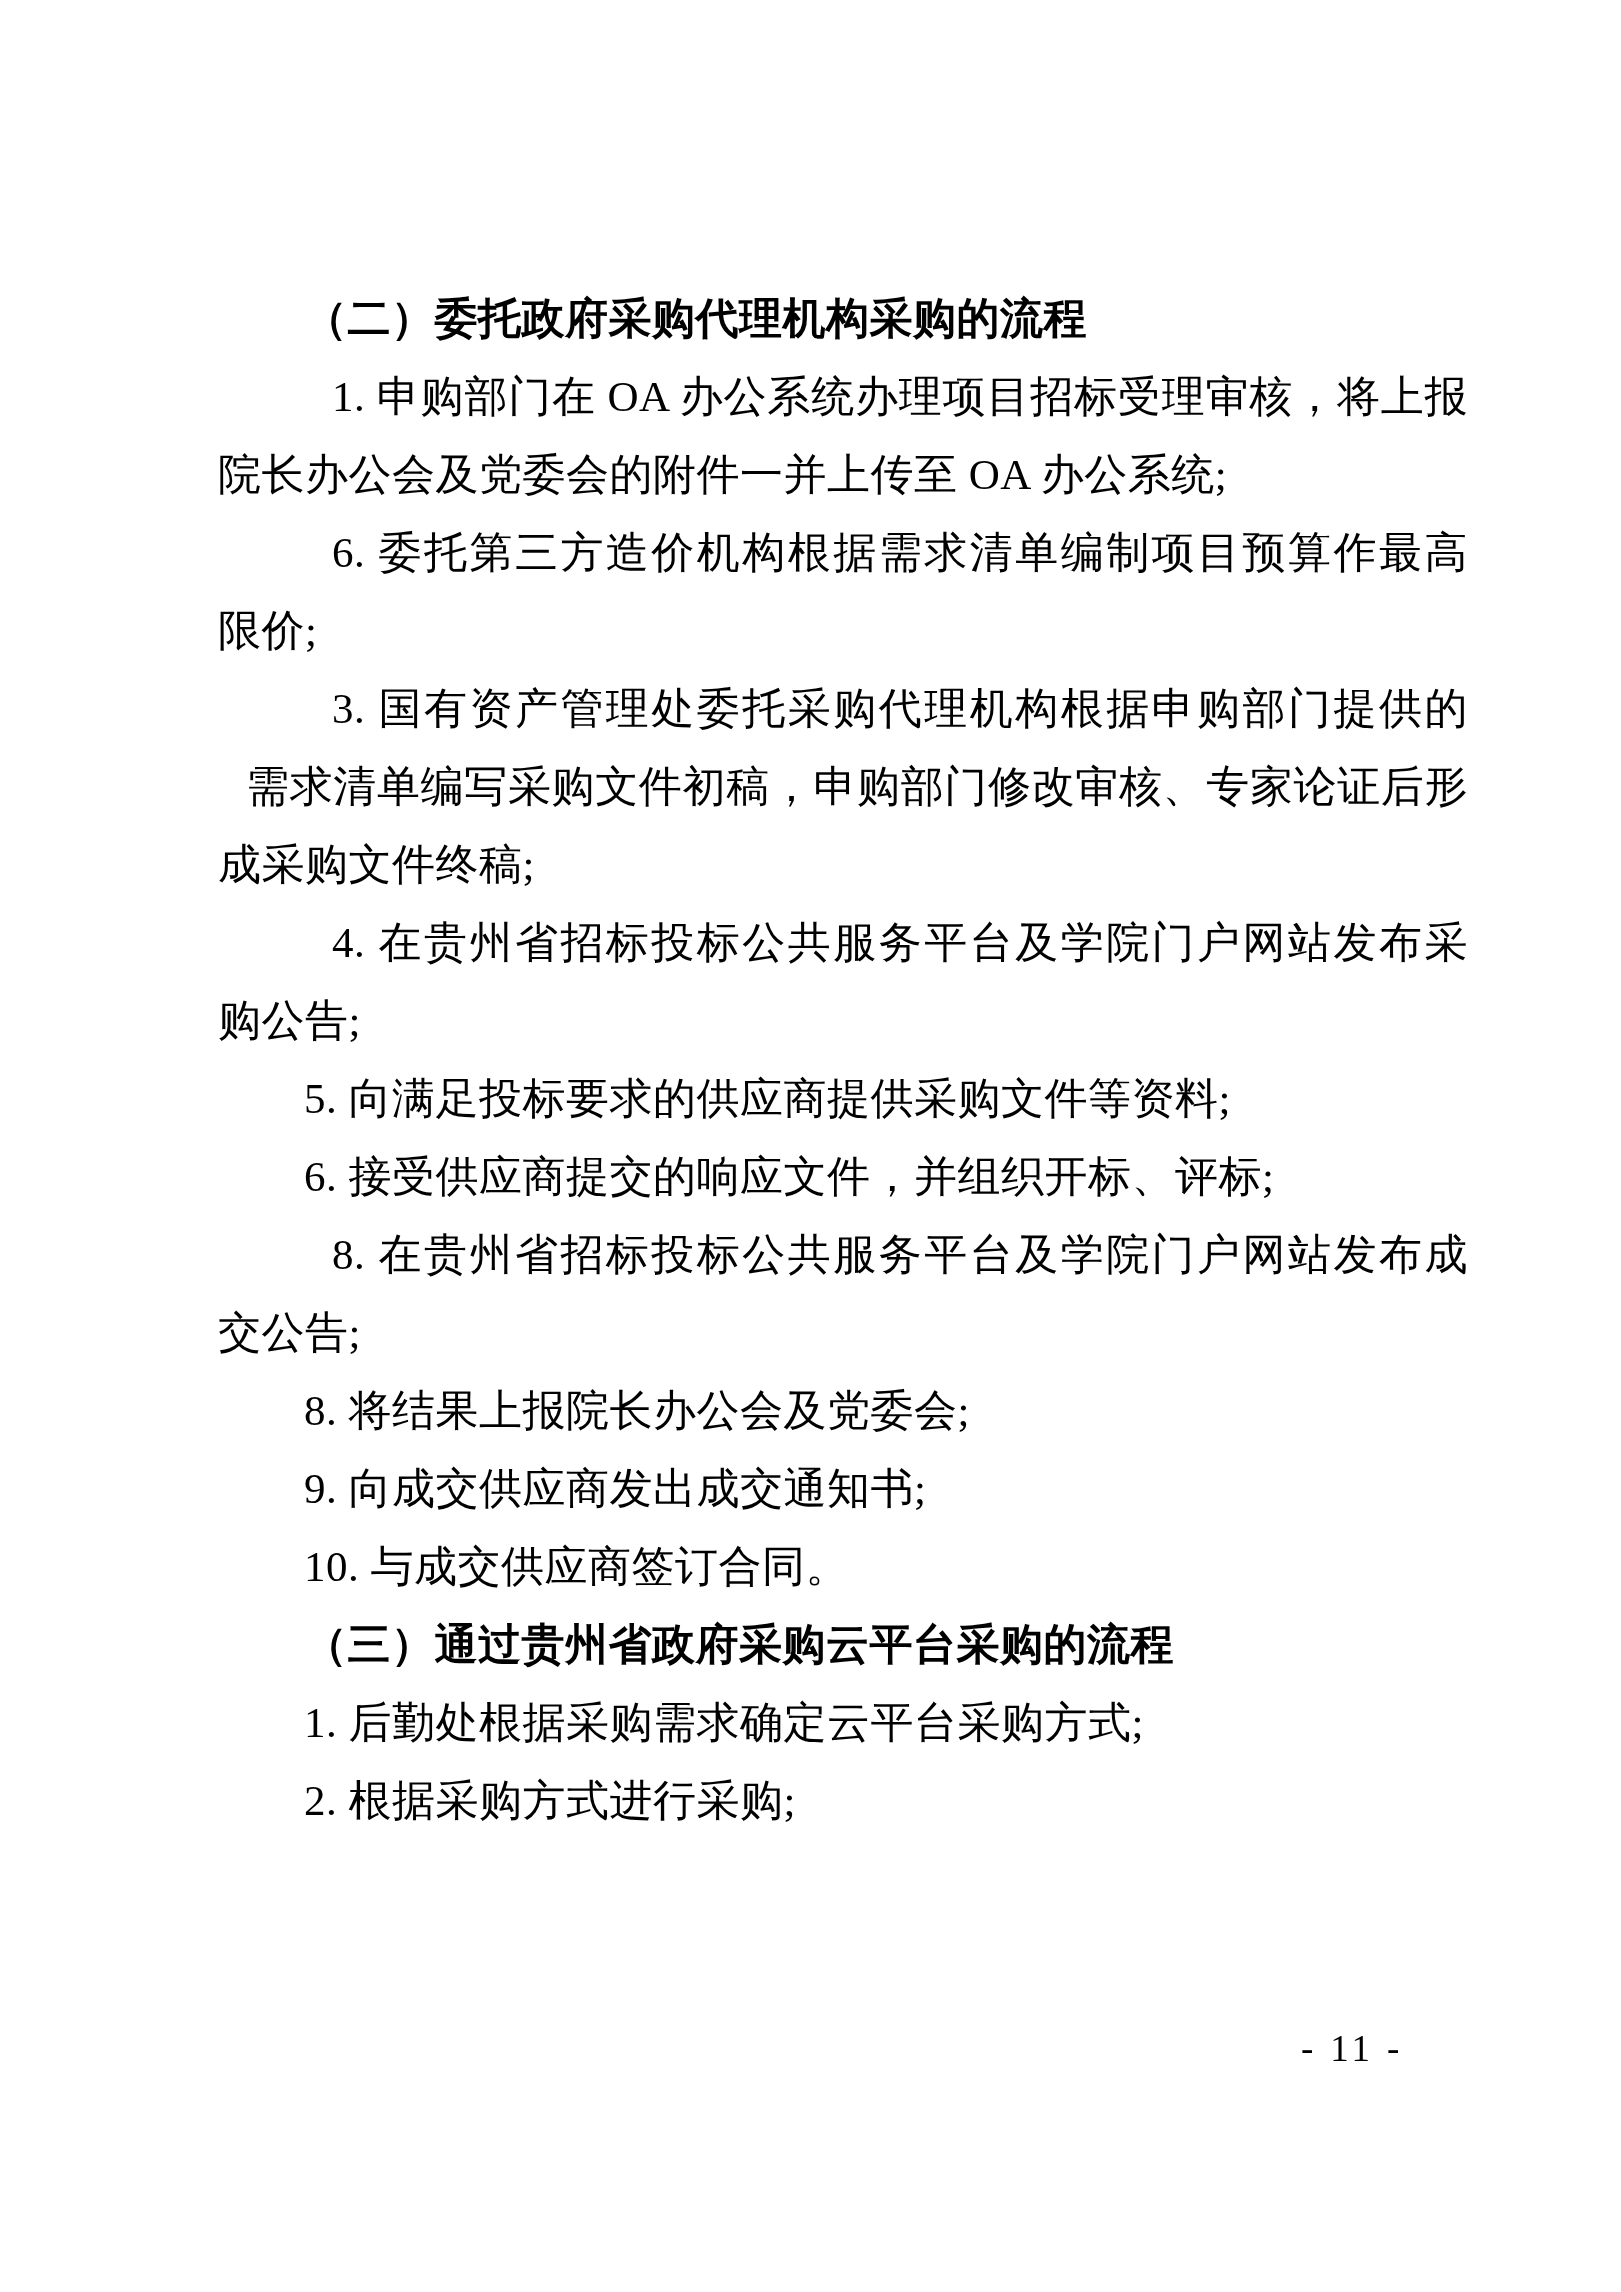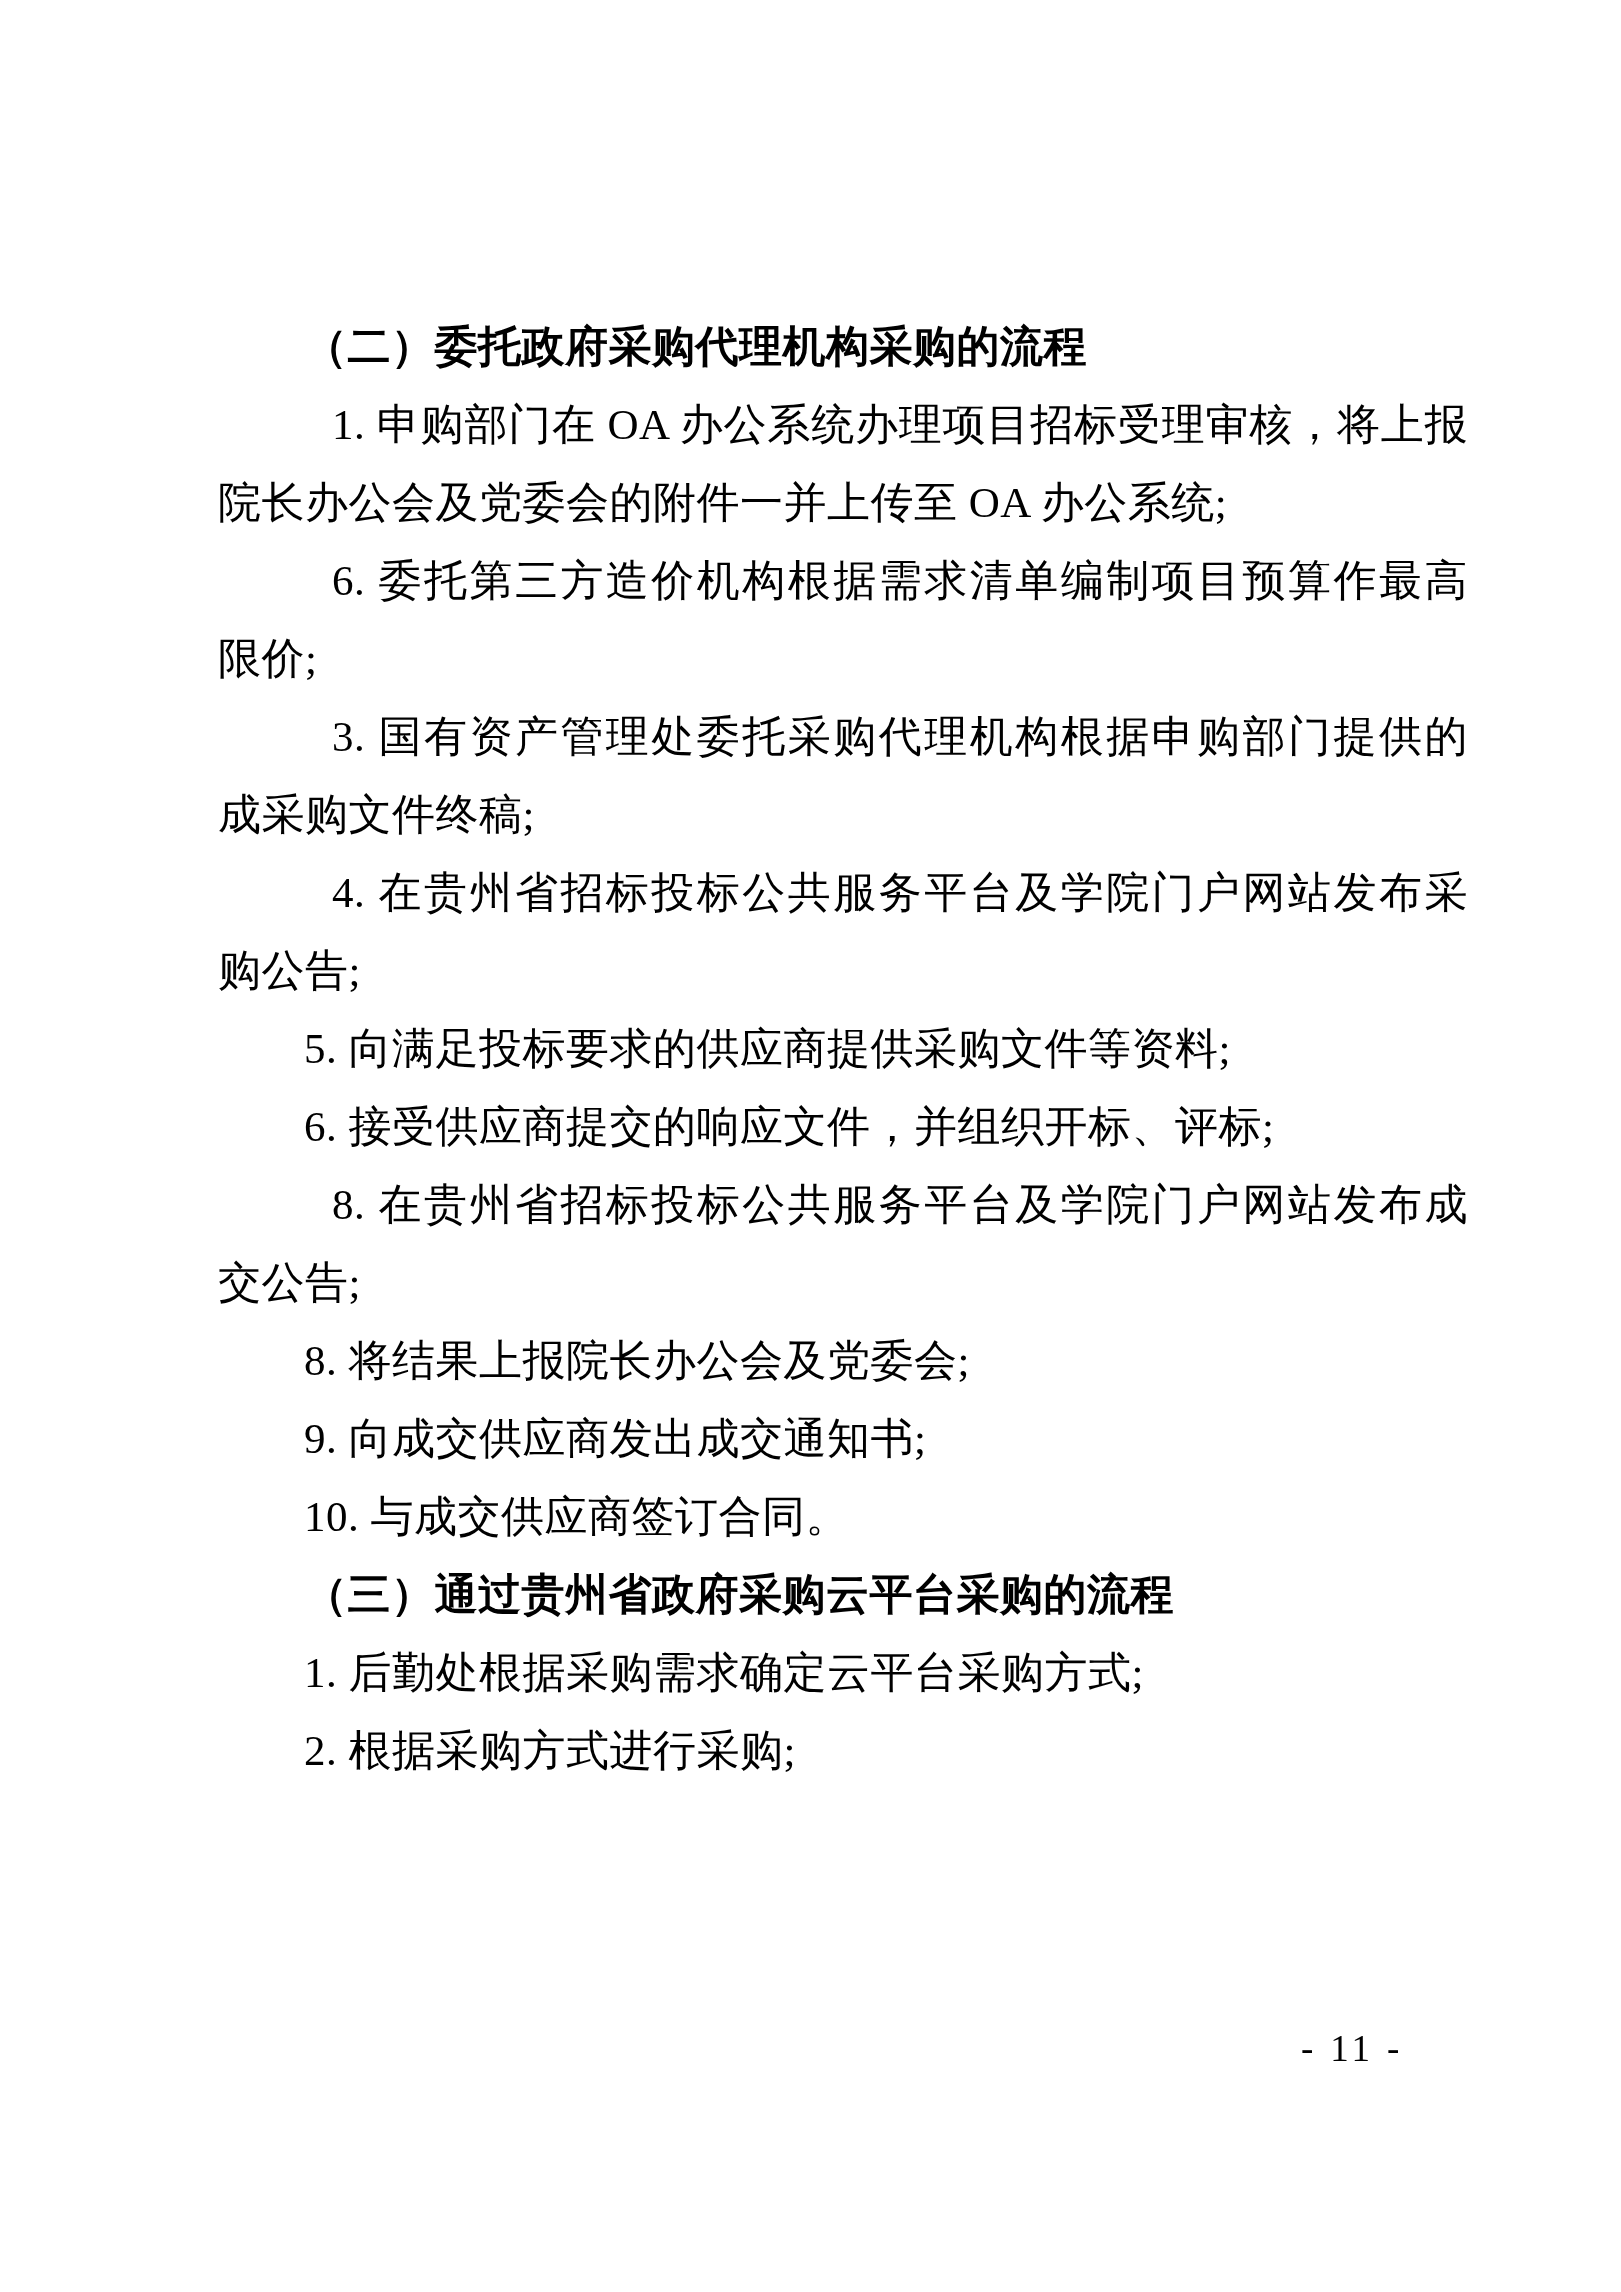--- a/index.html
+++ b/index.html
@@ -12,21 +12,21 @@
     width: 1621px;
     height: 2293px;
     background: #ffffff;
     overflow: hidden;
     color: #000000;
     font-family: "Liberation Serif", "DejaVu Serif", serif;
   }
   .doc-body {
     position: absolute;
     left: 218px;
-    top: 308px;
+    top: 280px;
     width: 1250px;
   }
   .block {
     margin: 0;
     padding: 0;
   }
   .line {
     font-size: 43px;
     line-height: 78px;
     height: 78px;
@@ -65,20 +65,21 @@
       <div class="block">
         <div class="line indent fill">1. 申购部门在 OA 办公系统办理项目招标受理审核，将上报</div>
         <div class="line">院长办公会及党委会的附件一并上传至 OA 办公系统;</div>
       </div>
       <div class="block">
         <div class="line indent fill">6. 委托第三方造价机构根据需求清单编制项目预算作最高</div>
         <div class="line">限价;</div>
       </div>
       <div class="block">
         <div class="line indent fill">3. 国有资产管理处委托采购代理机构根据申购部门提供的</div>
+        <div class="line fill">需求清单编写采购文件初稿，申购部门修改审核、专家论证后形</div>
         <div class="line">成采购文件终稿;</div>
       </div>
       <div class="block">
         <div class="line indent fill">4. 在贵州省招标投标公共服务平台及学院门户网站发布采</div>
         <div class="line">购公告;</div>
       </div>
       <div class="block">
         <div class="line indent">5. 向满足投标要求的供应商提供采购文件等资料;</div>
       </div>
       <div class="block">

